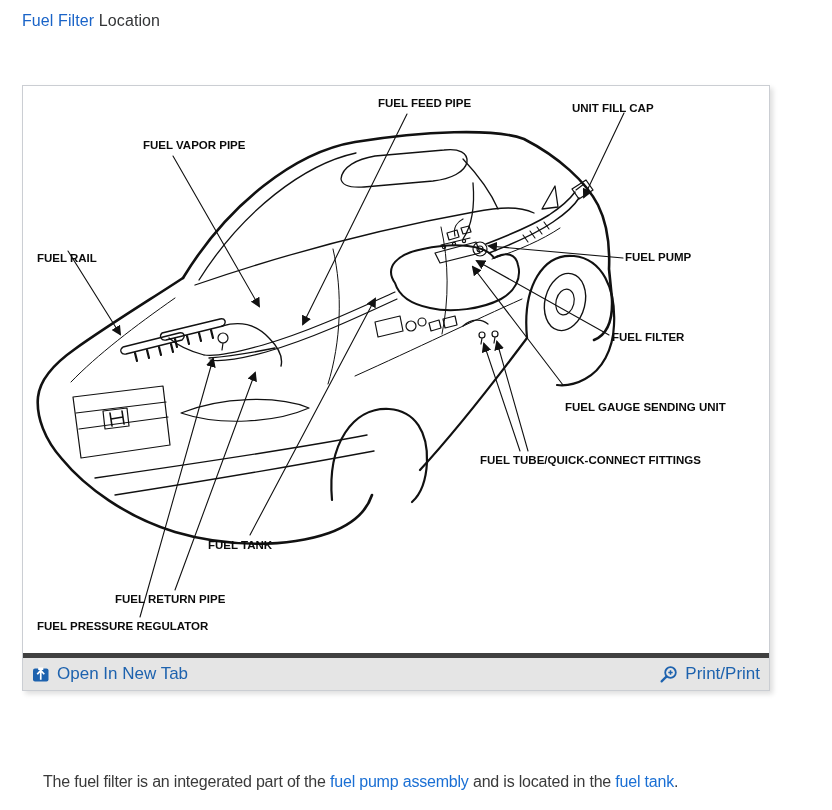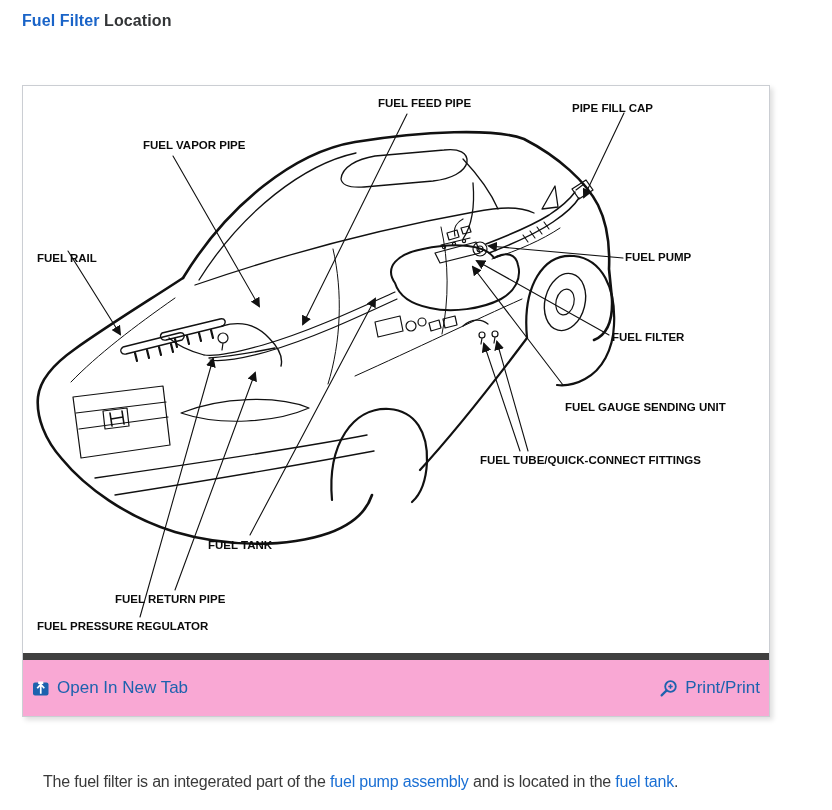--- a/index.html
+++ b/index.html
@@ -1,38 +1,38 @@
 <!DOCTYPE html>
 <html><head>
 <meta charset="utf-8">
 <style>
   html,body { margin:0; padding:0; }
   body {
     width:832px; height:810px; background:#ffffff; position:relative;
     font-family:"Liberation Sans", sans-serif;
     -webkit-font-smoothing:antialiased;
   }
-  .page-title { position:absolute; left:22px; top:12px; font-size:16px; font-weight:700; color:#333537; letter-spacing:.1px; }
+  .page-title { position:absolute; left:22px; top:12px; font-size:16px; font-weight:400; color:#333537; letter-spacing:.1px; }
   .page-title .t-link { color:#1a64c8; cursor:pointer; }
 
   .figure {
     position:absolute; left:22px; top:85px; width:748px;
     border:1px solid #cbced3; background:#fff;
     box-shadow:3px 3px 5px rgba(0,0,0,.13);
     box-sizing:border-box;
   }
   .canvas { position:relative; width:746px; height:567px; background:#fff; overflow:hidden; }
   .canvas svg { position:absolute; left:0; top:0; }
   .callout {
     position:absolute; font-size:11.5px; font-weight:700; color:#0b0b0b;
     white-space:nowrap; letter-spacing:0;
   }
   .toolbar {
-    height:32px; background:#f9a8d4; border-top:7px solid #404040;
-    display:flex; align-items:center; justify-content:space-between; padding:12px 9px;
+    height:32px; background:#e5e5e5; border-top:5px solid #404040;
+    display:flex; align-items:center; justify-content:space-between; padding:0 9px;
   }
   .tb-link { display:flex; align-items:center; gap:7px; color:#1d62ae; font-size:17px; text-decoration:none; cursor:pointer; }
   .tb-link svg { display:block; }
 
   .para { position:absolute; left:22px; top:755px; width:802px; font-size:16px; line-height:22px; color:#3a3a3a; letter-spacing:-0.2px;margin-left:21px; }
   .para a { color:#1a6fd4; text-decoration:none; cursor:pointer; }
 </style>
 </head>
 <body>
 
@@ -155,21 +155,21 @@
           <path d="M497,365 L461,258" marker-end="url(#arr)"></path>
           <path d="M505,365 L474,256" marker-end="url(#arr)"></path>
           <path d="M227,449 L352,213" marker-end="url(#arr)"></path>
           <path d="M152,504 L232,287" marker-end="url(#arr)"></path>
           <path d="M117,531 L190,273" marker-end="url(#arr)"></path>
         </g>
       </g>
     </svg>
 
     <div class="callout" style="left:355px;top:11px">FUEL FEED PIPE</div>
-    <div class="callout" style="left:549px;top:16px">PIPE FILL CAP</div>
+    <div class="callout" style="left:549px;top:16px">UNIT FILL CAP</div>
     <div class="callout" style="left:120px;top:53px">FUEL VAPOR PIPE</div>
     <div class="callout" style="left:14px;top:166px">FUEL RAIL</div>
     <div class="callout" style="left:602px;top:165px">FUEL PUMP</div>
     <div class="callout" style="left:589px;top:245px">FUEL FILTER</div>
     <div class="callout" style="left:542px;top:315px">FUEL GAUGE SENDING UNIT</div>
     <div class="callout" style="left:457px;top:368px">FUEL TUBE/QUICK-CONNECT FITTINGS</div>
     <div class="callout" style="left:185px;top:453px">FUEL TANK</div>
     <div class="callout" style="left:92px;top:507px">FUEL RETURN PIPE</div>
     <div class="callout" style="left:14px;top:534px">FUEL PRESSURE REGULATOR</div>
   </div>

